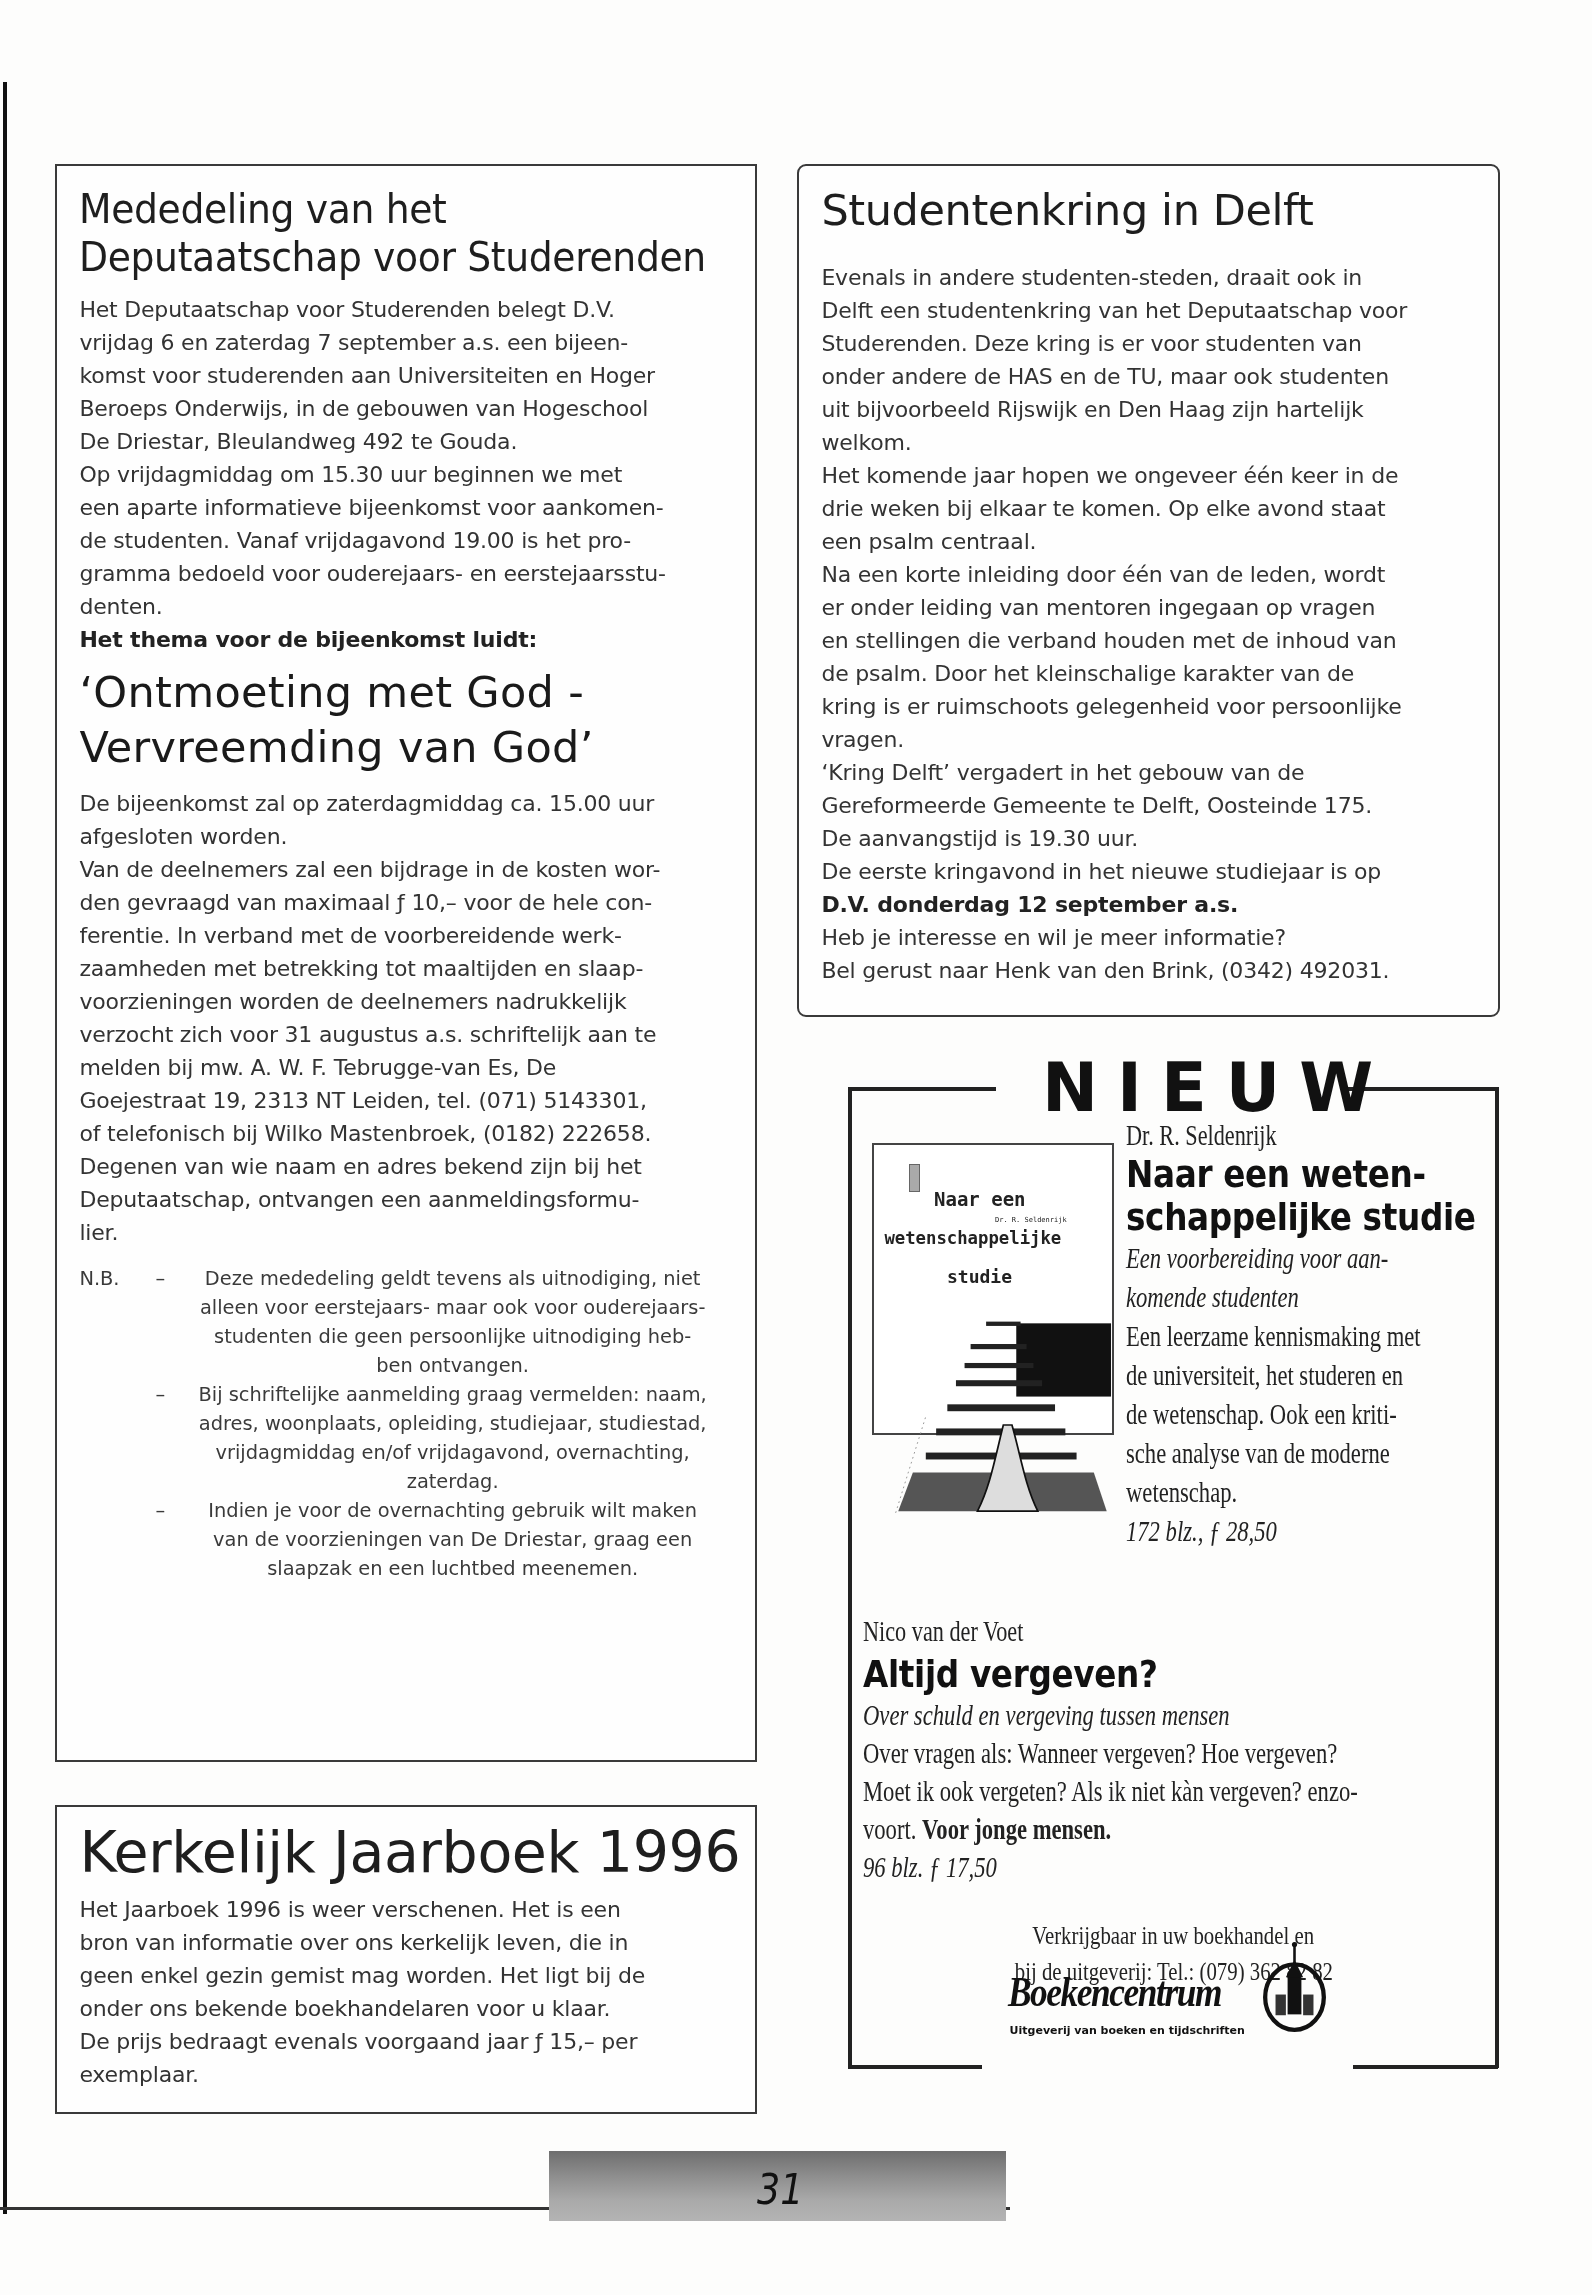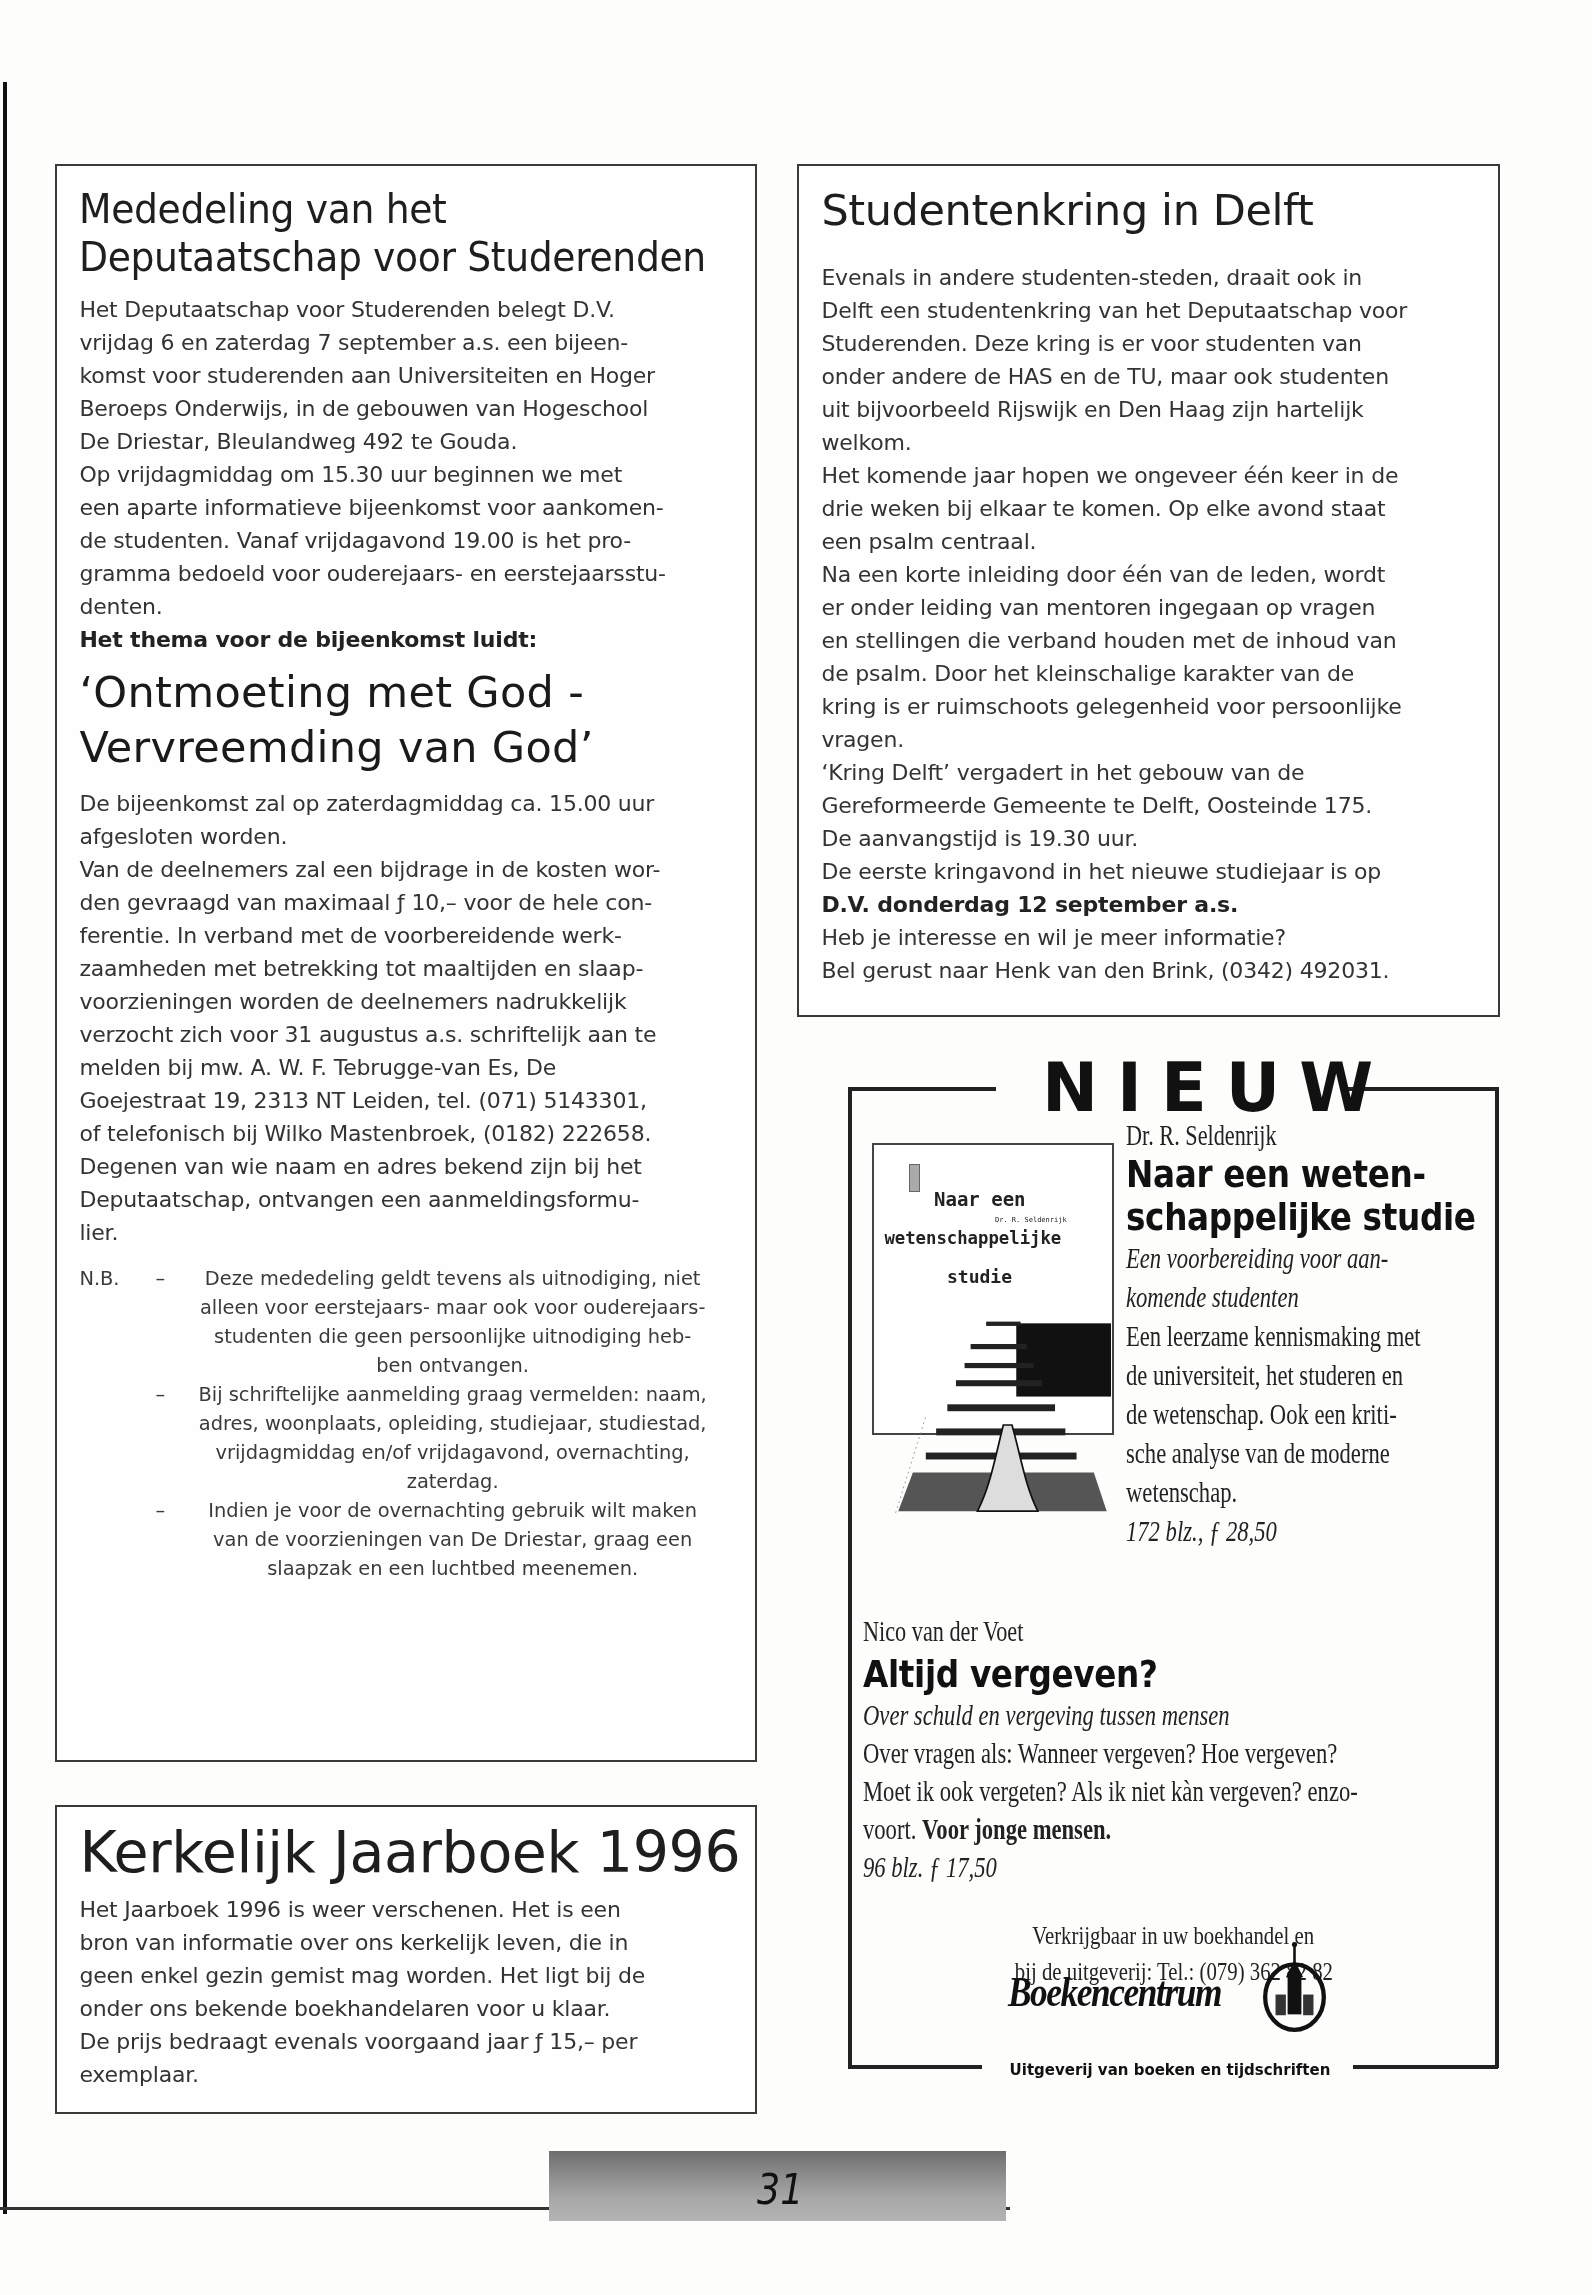--- a/index.html
+++ b/index.html
@@ -28,41 +28,41 @@
   .nb { font-size:19.4px; line-height:29px; color:#3a3a3a; margin-top:15.5px; }
   .nb-row { display:flex; }
   .nb-label { width:76px; flex:none; }
   .nb-dash { width:17.3px; flex:none; }
   .nb-text { flex:1;text-align:center; }
 
   
   #box-jaarboek { left:55px; top:1805px; width:702px; height:309px; padding:17.3px 22.4px 0 22.4px; }
 
   
-  #box-delft { left:797px; top:164px; width:703px; height:853px; padding:14px 21px 0 22.4px; }
+  #box-delft { left:797px; top:164px; width:703px; height:853px; padding:14px 21px 0 22.4px;border-radius:9px; }
   .ad-line { position:absolute; background:#222; height:3.5px; }
   .ad-vline { position:absolute; background:#222; width:3.5px; }
   #nieuw { left:1042px; top:1051px; font-size:67px; font-weight:bold; letter-spacing:19px; color:#111; line-height:74px; font-family:"DejaVu Sans", sans-serif; }
 
   #cover { left:872px; top:1143px; width:242px; height:292px; border:2.2px solid #444; background:#fff; box-sizing:border-box; }
   .cover-t { position:absolute; font-family:"DejaVu Sans Mono", monospace; font-weight:bold; color:#222; }
 
   .ad-text { position:absolute; left:1126px; width:362px; }
   .ad-author { font-size:28.5px; line-height:35px; color:#222; transform:scaleX(0.78); transform-origin:left; white-space:nowrap; }
   .ad-title { font-size:38px; line-height:43px; font-weight:bold; color:#111; transform:scaleX(0.86); transform-origin:left; white-space:nowrap; letter-spacing:-0.4px; }
   .ad-sub { font-size:29px; line-height:39px; font-style:italic; color:#222; transform:scaleX(0.78); transform-origin:left; white-space:nowrap; }
   .ad-desc { font-size:29px; line-height:39px; color:#222; }
   .ad-desc-line { display:block; white-space:nowrap; transform:scaleX(0.78); transform-origin:left; }
 
   .ad2 { position:absolute; left:863px; width:621px; }
   .center-serif { font-size:26px; line-height:36px; color:#222; text-align:center; }
 
   #logo { left:1001px; top:1941px; width:328px; height:104px; }
   #logo-word { position:absolute; left:7px; top:26px; font-family:"Liberation Serif", serif; font-weight:bold; font-style:italic; font-size:43px; color:#111; letter-spacing:-1.7px; transform:scaleX(0.82); transform-origin:left; white-space:nowrap; }
-  #logo-tag { position:absolute; left:8.6px; top:83px; font-size:15px; font-weight:bold; color:#111; white-space:nowrap;margin-top:37px; }
+  #logo-tag { position:absolute; left:8.6px; top:83px; font-size:11px; font-weight:bold; color:#111; white-space:nowrap; }
 
   #page-bar { left:549px; top:2151px; width:457px; height:70px;
     background:linear-gradient(180deg,#6e6e6e 0%,#8d8d8d 35%,#a9a9a9 70%,#b4b4b4 100%); }
   #page-num { position:absolute; left:204px; top:12px; font-size:43px; font-style:italic; color:#111; line-height:52px; font-family:"DejaVu Sans", sans-serif; transform:scaleX(0.85); }
 </style>
 </head>
 <body>
 
 <div id="left-rule" class="abs"></div>
 <div id="bottom-rule" class="abs"></div>

